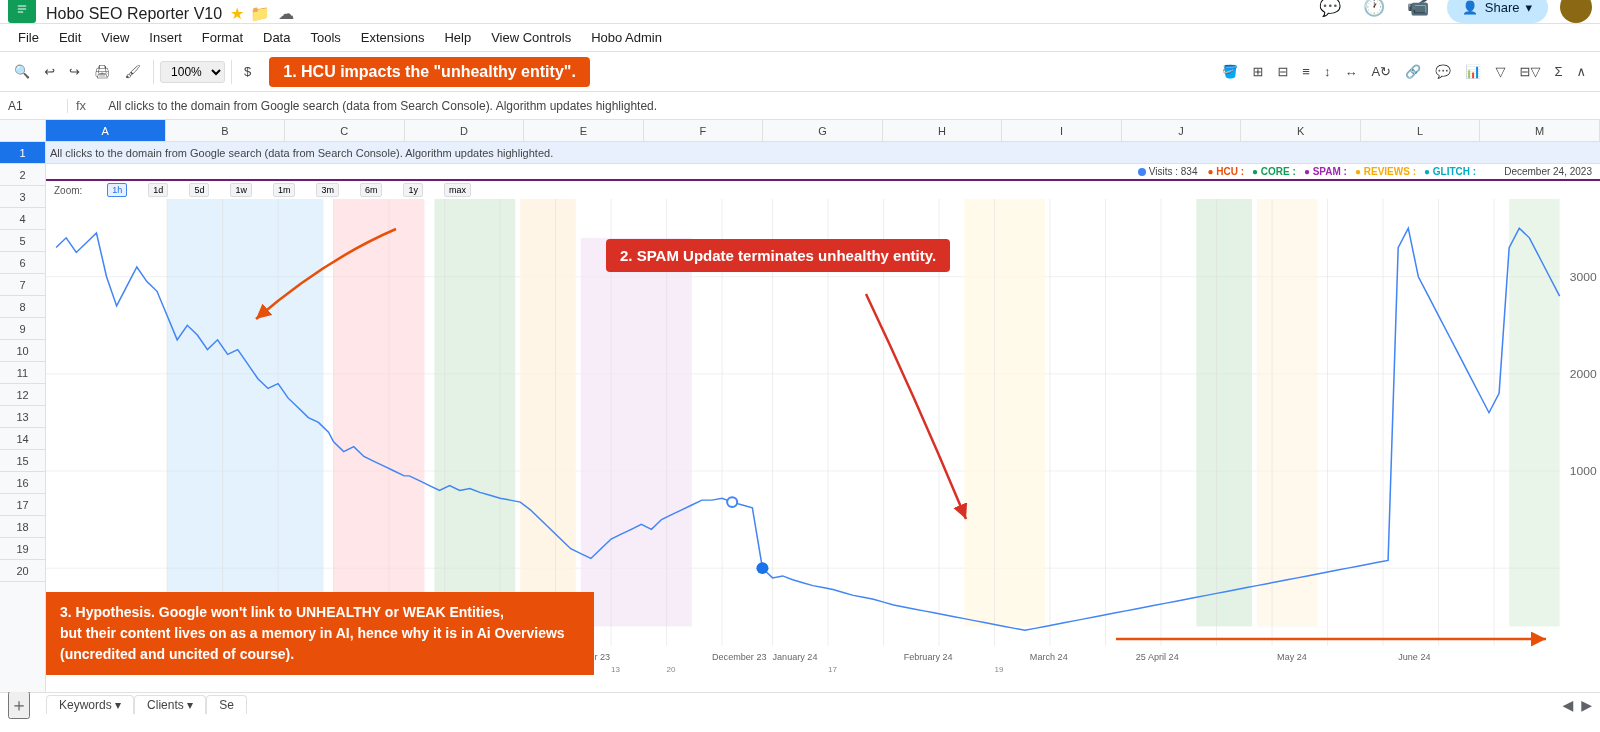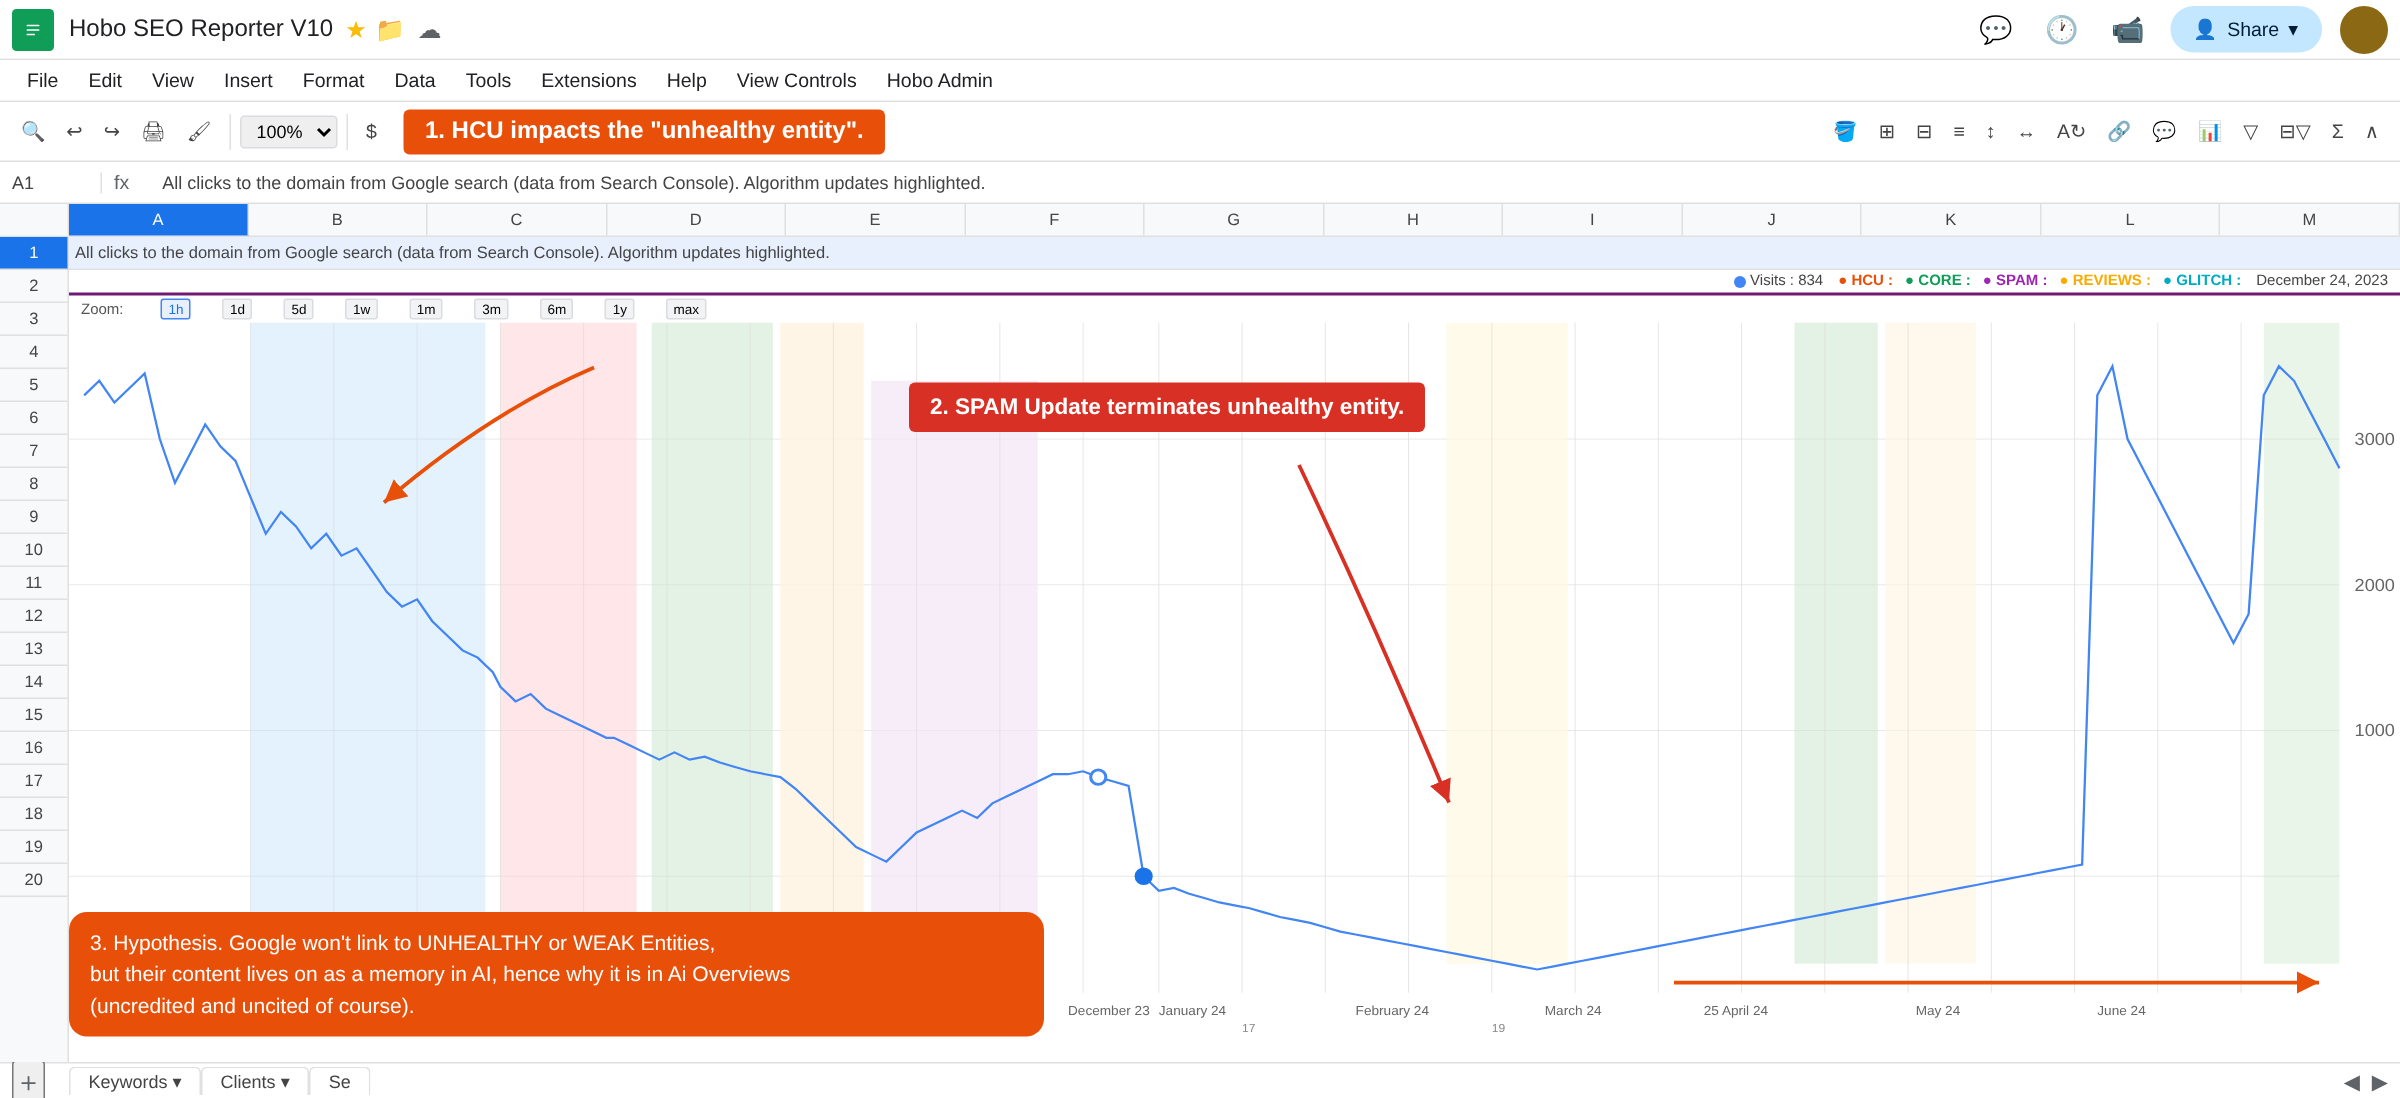--- a/index.html
+++ b/index.html
@@ -1,19 +1,19 @@
 <!DOCTYPE html>
 <html><head>
   <meta charset="utf-8">
   <style>
     * { box-sizing: border-box; margin: 0; padding: 0; }
     body { font-family: Arial, sans-serif; font-size: 12px; background: #fff; overflow: hidden; width: 1600px; height: 732px; }
 
     
-    .top-bar { display: flex; align-items: center; height: 40px; background: #fff; padding: 0 8px; border-bottom: 1px solid #e0e0e0; }
+    .top-bar { display: flex; align-items: flex-end; height: 24px; background: #fff; padding: 0 8px; border-bottom: 1px solid #e0e0e0; }
     .app-icon { width: 28px; height: 28px; background: #0f9d58; border-radius: 3px; display: flex; align-items: center; justify-content: center; margin-right: 10px; flex-shrink: 0; }
     .app-icon svg { width: 18px; height: 18px; }
     .doc-title { font-size: 16px; color: #202124; font-weight: 500; margin-right: 8px; }
     .star-icon { color: #fbbc04; font-size: 16px; margin-right: 6px; }
     .cloud-icons { display: flex; gap: 8px; color: #5f6368; font-size: 16px; margin-right: auto; }
     .top-right { display: flex; align-items: center; gap: 12px; }
     .avatar { width: 32px; height: 32px; border-radius: 50%; background: #8b6914; overflow: hidden; }
     .share-btn { background: #c2e7ff; color: #001d35; border: none; border-radius: 20px; padding: 8px 16px; font-size: 13px; font-weight: 500; cursor: pointer; display: flex; align-items: center; gap: 6px; }
     .icon-btn { background: none; border: none; cursor: pointer; color: #5f6368; font-size: 18px; width: 32px; height: 32px; display: flex; align-items: center; justify-content: center; border-radius: 50%; }
 
@@ -192,21 +192,21 @@
         <div style="display:flex;align-items:center;justify-content:flex-end;padding:2px 8px;font-size:10px;color:#444;border-bottom:2px solid #701a75;">
           <span style="display:flex;align-items:center;gap:3px;">
             <span style="width:8px;height:8px;border-radius:50%;background:#4285f4;display:inline-block;"></span>
             <span>Visits : 834</span>
           </span>
           <span style="margin-left:10px;color:#e8500a;font-weight:bold;">● HCU :</span>
           <span style="margin-left:8px;color:#0f9d58;font-weight:bold;">● CORE :</span>
           <span style="margin-left:8px;color:#9c27b0;font-weight:bold;">● SPAM :</span>
           <span style="margin-left:8px;color:#f9ab00;font-weight:bold;">● REVIEWS :</span>
           <span style="margin-left:8px;color:#00acc1;font-weight:bold;">● GLITCH :</span>
-          <span style="margin-left:10px;color:#444;">December 24, 2023</span>
+          <span style="margin-left:28px;color:#444;">December 24, 2023</span>
         </div>
 
         <div style="display:flex;align-items:center;padding:2px 8px;gap:21px;">
           <span style="font-size:10px;color:#555;margin-right:4px;">Zoom:</span>
           <button style="font-size:9px;background:#e8f0fe;border:1px solid #4285f4;border-radius:2px;padding:1px 4px;cursor:pointer;color:#1a73e8;">1h</button>
           <button style="font-size:9px;background:#f1f3f4;border:1px solid #dadce0;border-radius:2px;padding:1px 4px;cursor:pointer;">1d</button>
           <button style="font-size:9px;background:#f1f3f4;border:1px solid #dadce0;border-radius:2px;padding:1px 4px;cursor:pointer;">5d</button>
           <button style="font-size:9px;background:#f1f3f4;border:1px solid #dadce0;border-radius:2px;padding:1px 4px;cursor:pointer;">1w</button>
           <button style="font-size:9px;background:#f1f3f4;border:1px solid #dadce0;border-radius:2px;padding:1px 4px;cursor:pointer;">1m</button>
           <button style="font-size:9px;background:#f1f3f4;border:1px solid #dadce0;border-radius:2px;padding:1px 4px;cursor:pointer;">3m</button>
@@ -340,21 +340,21 @@
             </defs>
 
             <path d="M 350 30 Q 280 60 210 120" fill="none" stroke="#e8500a" stroke-width="2.5" marker-end="url(#arrowOrange)"></path>
 
             <path d="M 820 95 Q 870 200 920 320" fill="none" stroke="#d93025" stroke-width="2.5" marker-end="url(#arrowRed)"></path>
 
             <path d="M 1070 440 L 1500 440" fill="none" stroke="#e8500a" stroke-width="2.5" marker-end="url(#arrowOrange2)"></path>
           </svg>
 
           
-          <div style="position:absolute;bottom:0;left:0;width:650px;background:#e8500a;color:white;font-size:14px;font-weight:normal;padding:10px 14px;border-radius:12px;z-index:10;line-height:1.5;">
+          <div style="position:absolute;bottom:0;left:0;width:548px;background:#e8500a;color:white;font-size:14px;font-weight:bold;padding:10px 14px;border-radius:0;z-index:10;line-height:1.5;">
             <span>3. Hypothesis. Google won't link to UNHEALTHY or WEAK Entities,<br>but their content lives on as a memory in AI, hence why it is in Ai Overviews<br>(uncredited and uncited of course).</span>
           </div>
         </div>
       </div>
     </div>
   </div>
 </div>
 
 <div class="bottom-bar">
   <button class="add-sheet">＋</button>

